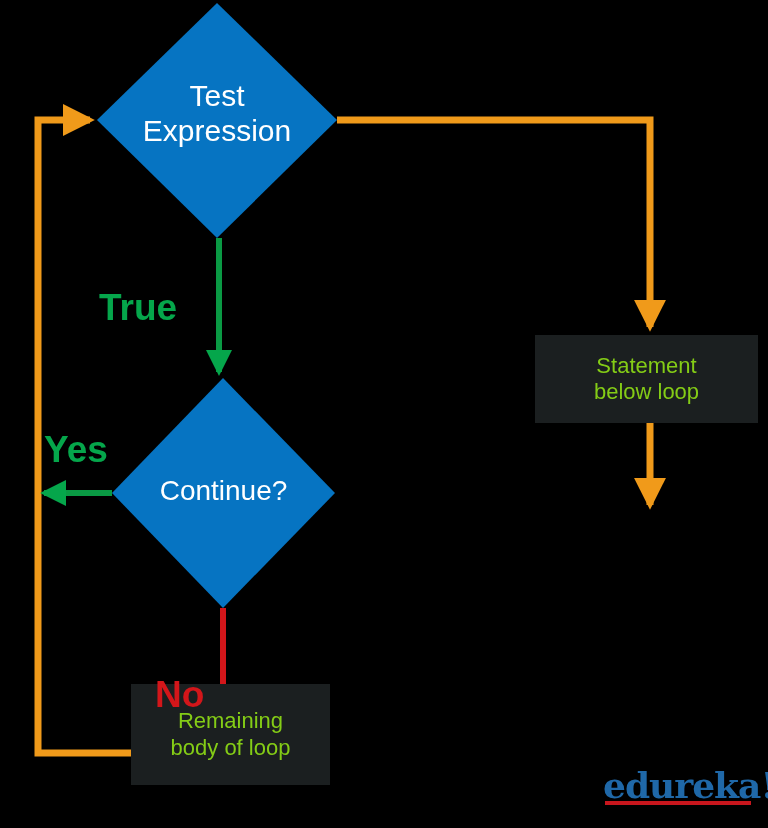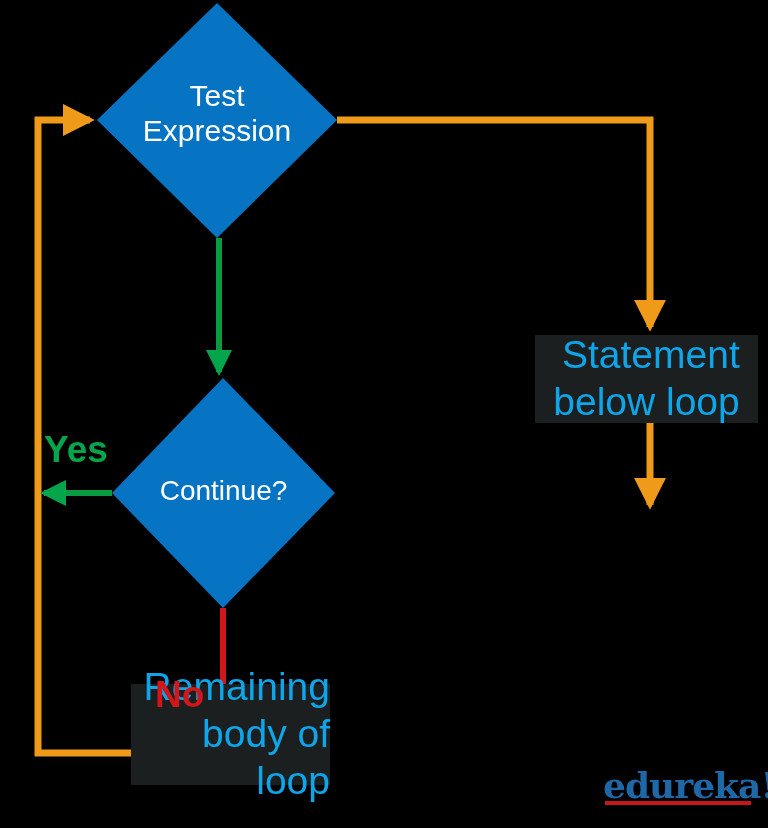--- a/index.html
+++ b/index.html
@@ -47,23 +47,23 @@
   }
   
   .process-box {
     position: absolute;
     background: #1b1f20;
     display: flex;
     align-items: center;
     justify-content: center;
   }
   .process-box .box-label {
-    color: #0ea5e9;
-    font-size: 39px;
-    text-align: right;
+    color: #84cc16;
+    font-size: 22px;
+    text-align: center;
     line-height: 1.2;
     white-space: pre-line;
   }
   #statement-below-loop-box {
     left: 535px;
     top: 335px;
     width: 223px;
     height: 88px;
   }
   #remaining-body-box {
@@ -163,20 +163,21 @@
   <div class="process-box" id="statement-below-loop-box">
     <span class="box-label">Statement
 below loop</span>
   </div>
 
   <div class="process-box" id="remaining-body-box">
     <span class="box-label">Remaining
 body of loop</span>
   </div>
 
+  <div class="edge-label" id="label-true">True</div>
 
   <div class="edge-label" id="label-yes">Yes</div>
 
   <div class="edge-label" id="label-no">No</div>
 
   <div id="edureka-logo">
     <span class="logo-text">edureka!</span>
     <span class="logo-underline"></span>
   </div>
 

